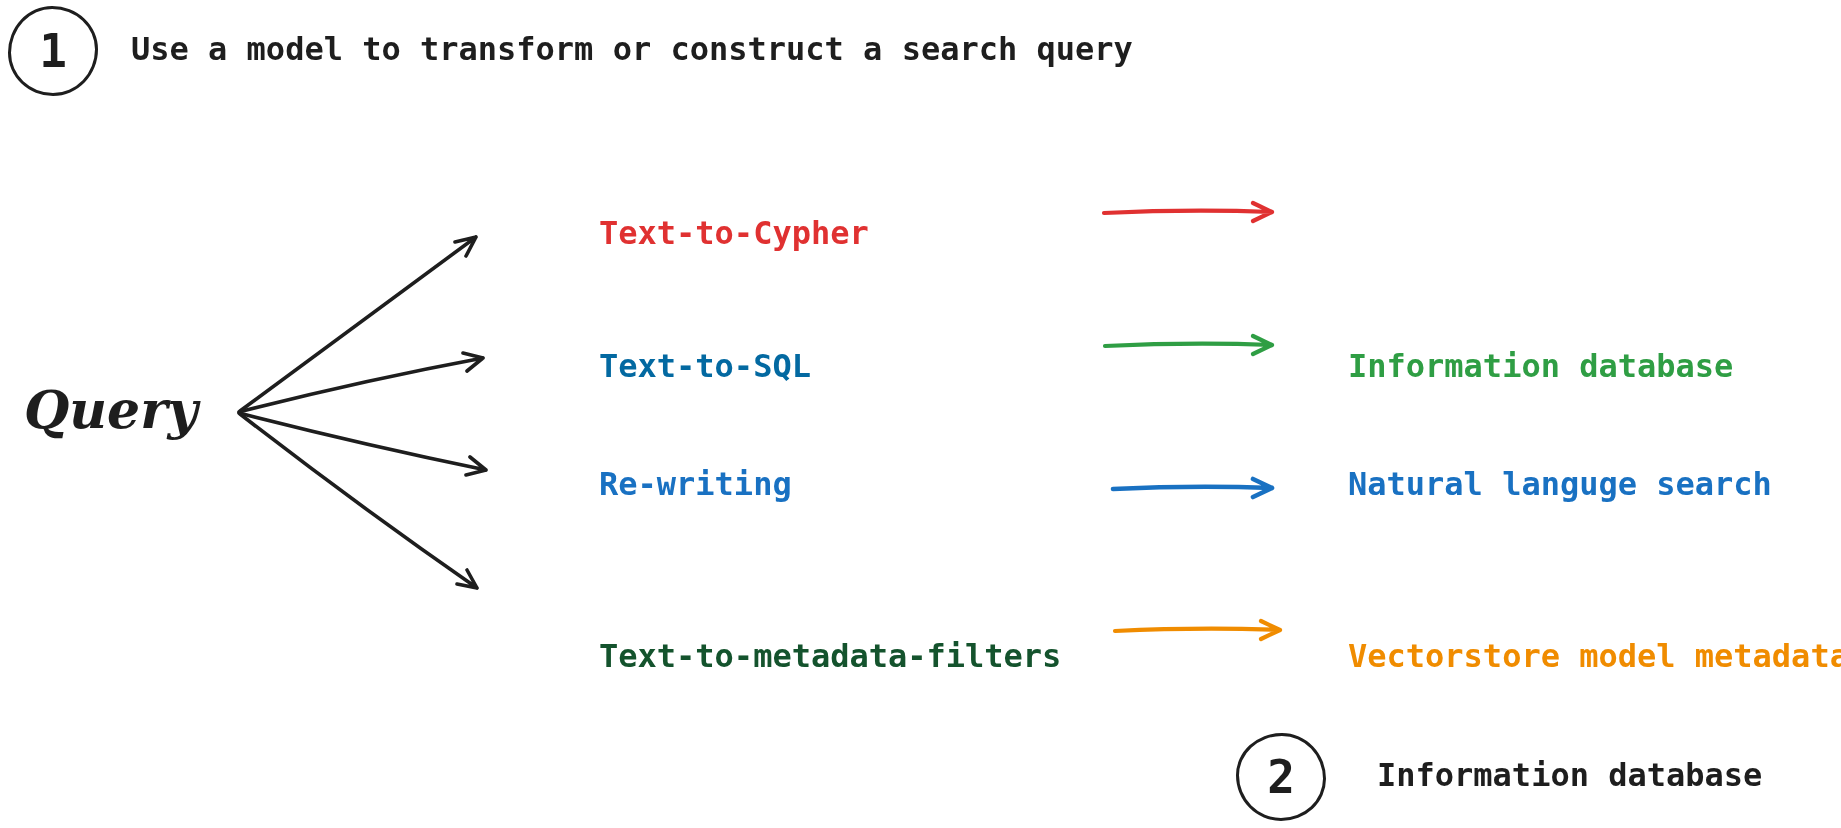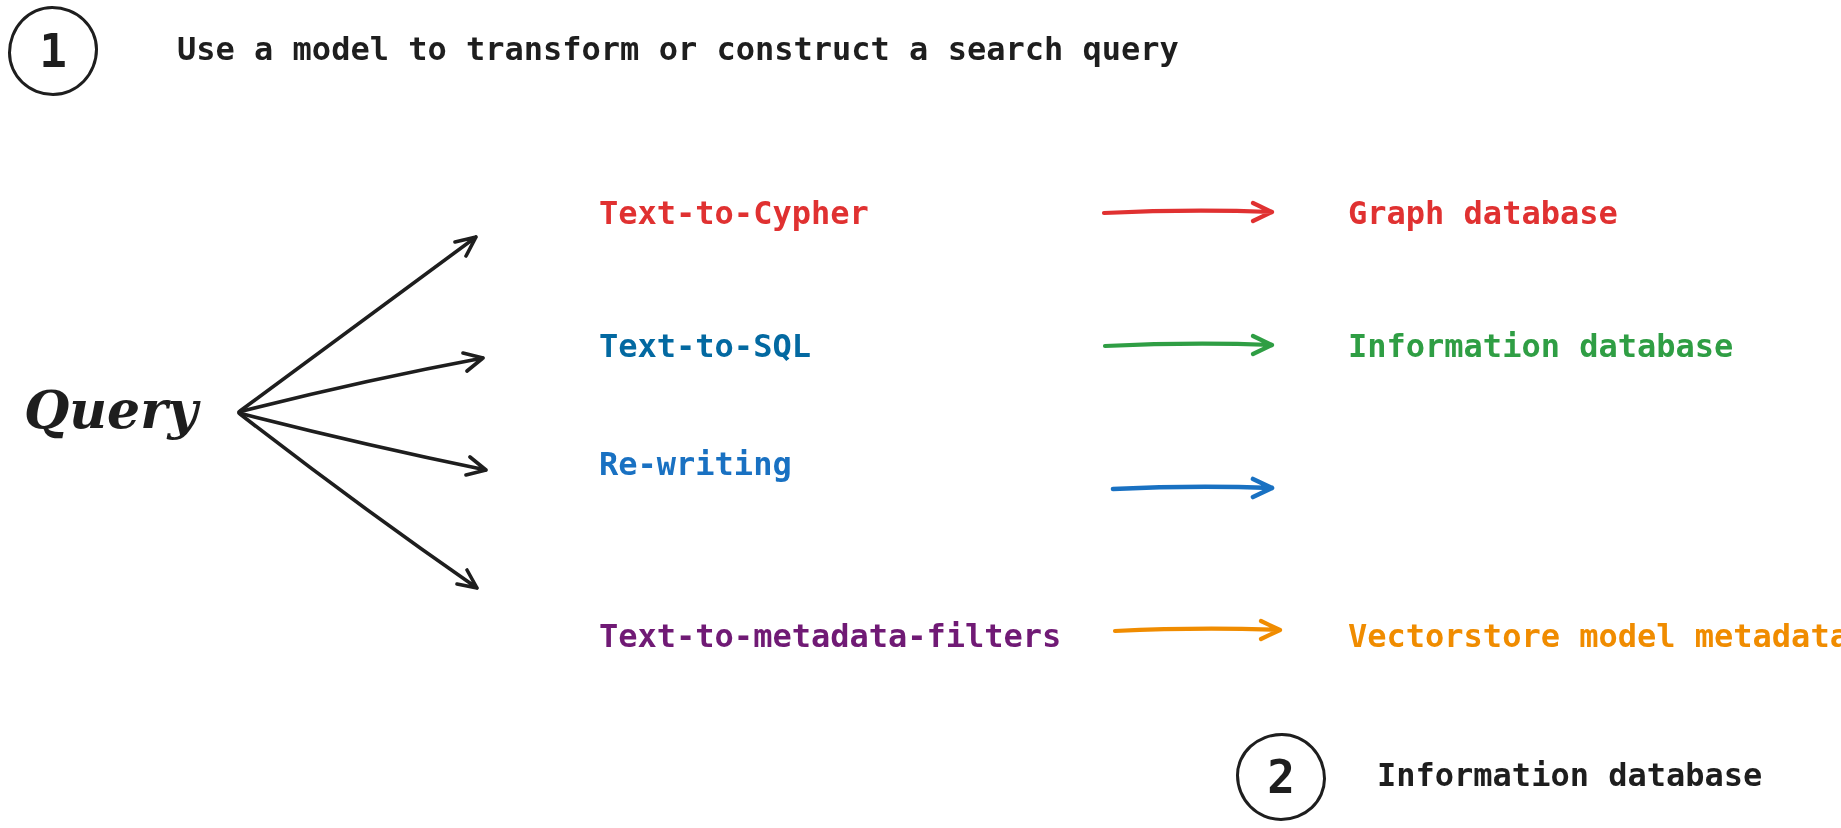--- a/index.html
+++ b/index.html
@@ -51,41 +51,42 @@
   }
   .step-label {
     position: absolute;
     transform: translateY(-50%);
     color: #1e1e1e;
     font-weight: 700;
     font-size: 32px;
     white-space: nowrap;
     letter-spacing: 0px;
   }
-  .step-label-1 { left: 131px; top: 49px; margin-left: 46px; }
+  .step-label-1 { left: 131px; top: 49px; }
   .step-label-2 { left: 1377px; top: 775px; }
   .query-label {
     position: absolute;
     left: 24px;
     top: 412px;
     transform: translateY(-54%);
     font-family: "DejaVu Serif", cursive;
     font-style: italic;
     font-weight: 700;
     font-size: 52px;
     color: #1e1e1e;
     white-space: nowrap;
   }
   .row-text {
     position: absolute;
     transform: translateY(-50%);
     font-weight: 700;
     font-size: 32px;
     white-space: nowrap;
     font-family: "DejaVu Sans Mono", monospace;
+    margin-top: 20px;
   }
   .method { left: 599px; }
   .target { left: 1348px; }
   .row-y-0 { top: 213px; }
   .row-y-1 { top: 346px; }
   .row-y-2 { top: 464px; }
   .row-y-3 { top: 636px; }
 </style>
 </head>
 <body>
@@ -116,28 +117,28 @@
   </svg>
 
   <div class="step-badge badge-1">
     <span>1</span>
   </div>
   <div class="step-label step-label-1">Use a model to transform or construct a search query</div>
 
   <div class="query-label">Query</div>
 
   <div class="row-text method row-y-0" style="color:#e03131">Text-to-Cypher</div>
-  <div class="row-text target row-y-0" style="color:#e03131">Graph database</div>
 
   <div class="row-text method row-y-1" style="color:#0369a1">Text-to-SQL</div>
   <div class="row-text target row-y-1" style="color:#2f9e44">Information database</div>
 
   <div class="row-text method row-y-2" style="color:#1971c2">Re-writing</div>
+  <div class="row-text target row-y-2" style="color:#1971c2">Natural languge search</div>
 
-  <div class="row-text method row-y-3" style="color:#701a75">Text-to-metadata-filters</div>
+  <div class="row-text method row-y-3" style="color:#14532d">Text-to-metadata-filters</div>
   <div class="row-text target row-y-3" style="color:#f08c00">Vectorstore model metadata</div>
 
   <div class="step-badge badge-2">
     <span>2</span>
   </div>
   <div class="step-label step-label-2">Information database</div>
 
 </div>
 
 </body></html>

